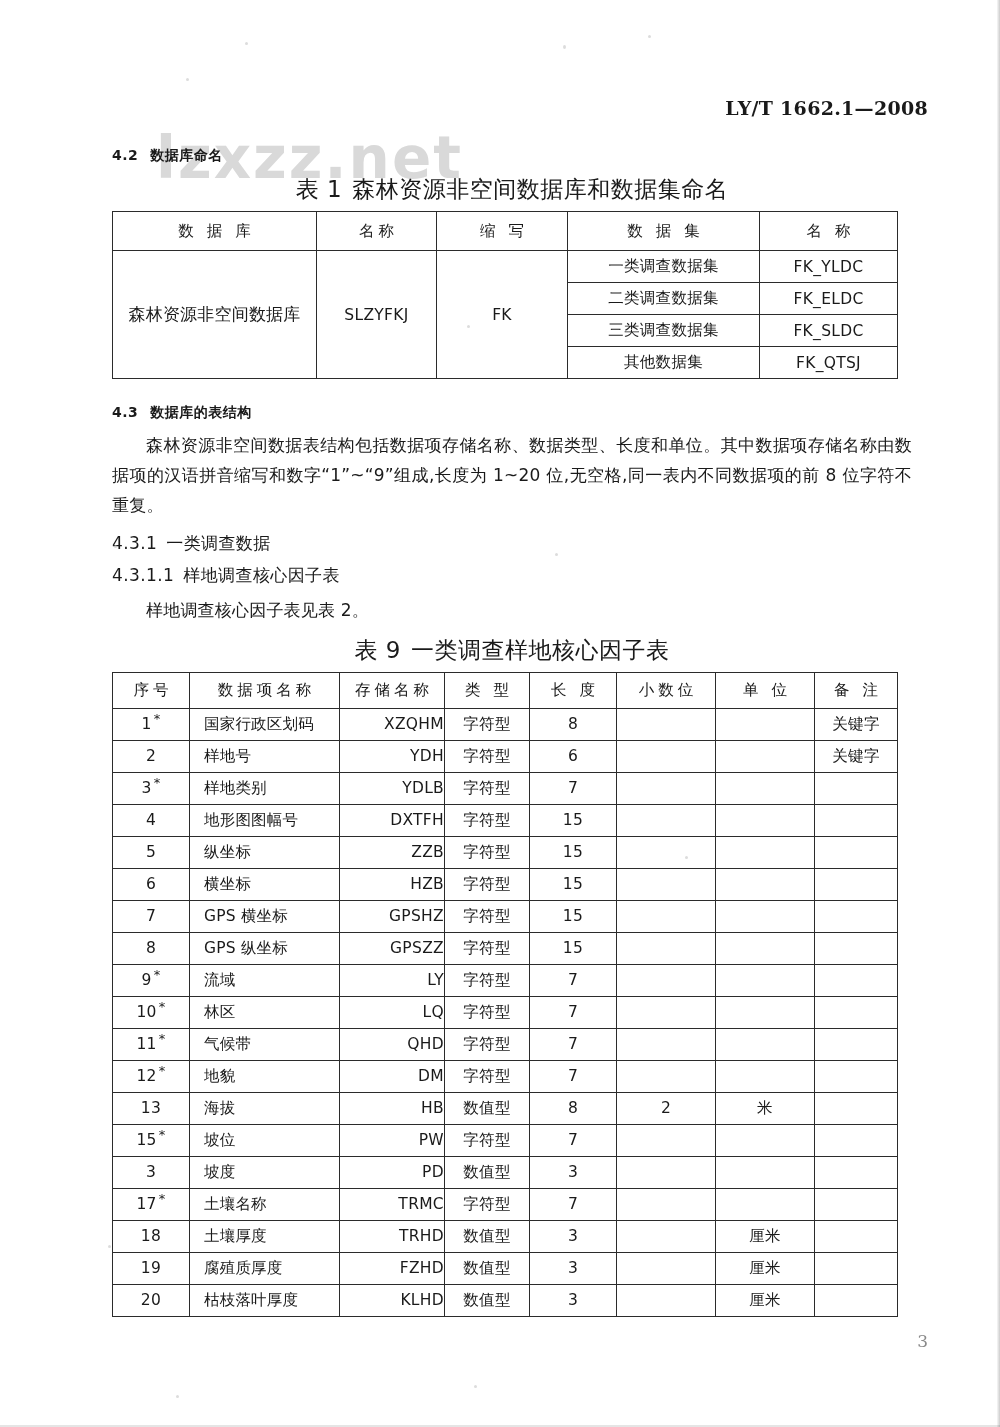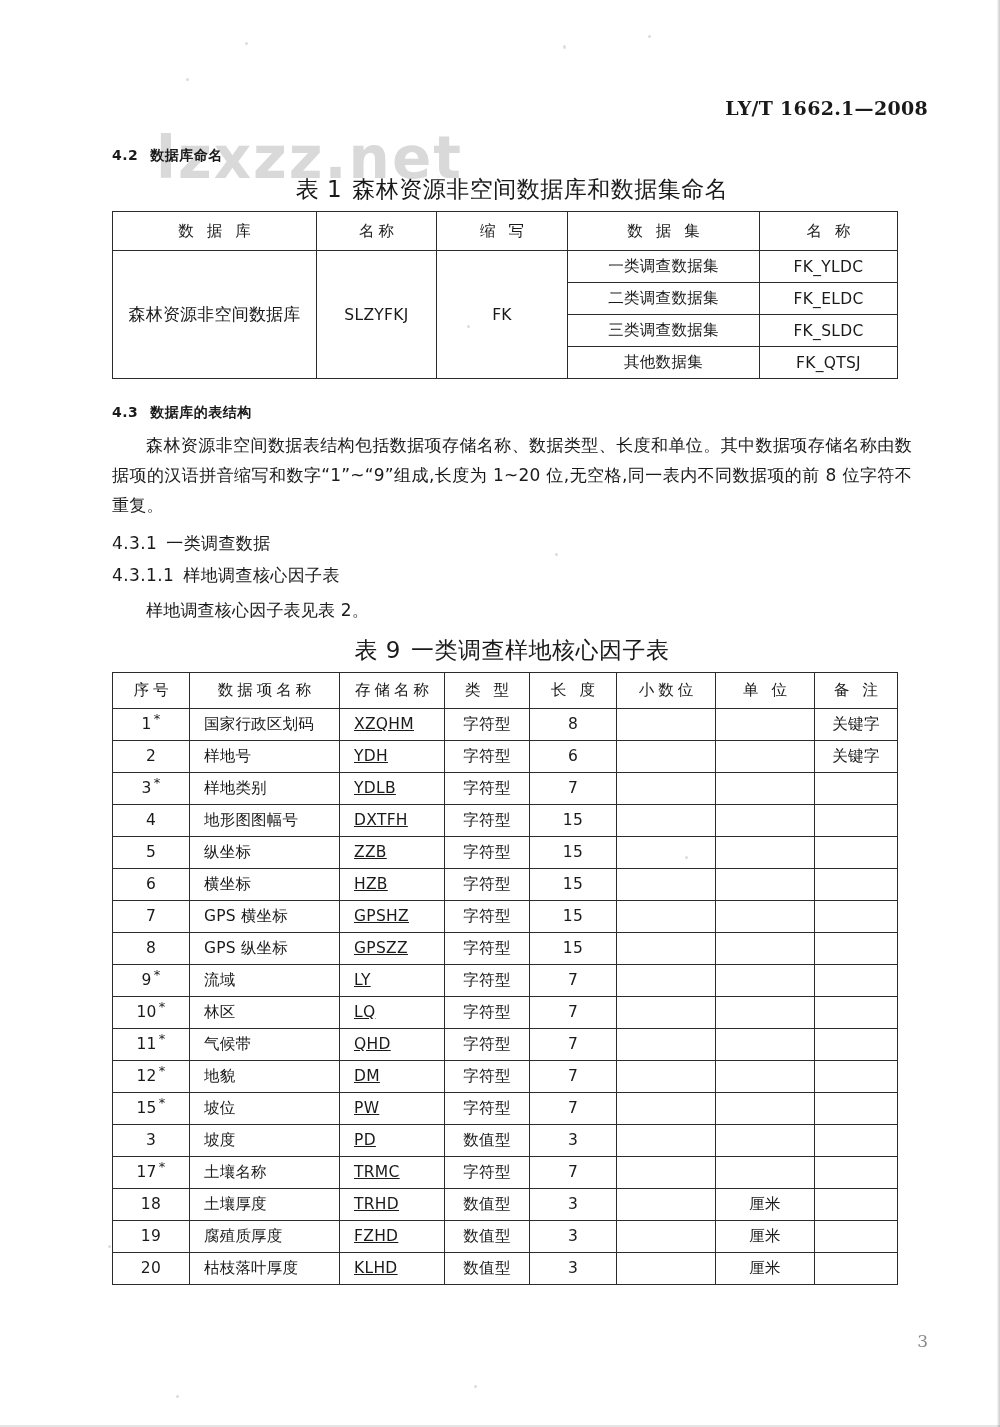--- a/index.html
+++ b/index.html
@@ -134,21 +134,21 @@
 
   
   #table1 { width: 785px; }
   #table1 thead td { height: 38px; }
   #table1 tbody td { height: 31px; }
   #table1 td.dbname { font-size: 17px; letter-spacing: .2px; }
 
   
   #table2 tbody td.c-seq   { text-align: center; }
   #table2 tbody td.c-name  { text-align: left; padding-left: 14px; letter-spacing: .2px; }
-  #table2 tbody td.c-store { text-align: left; padding-left: 14px; text-decoration: underline; }
+  #table2 tbody td.c-store { text-align: right; padding-left: 14px; }
   #table2 tbody td.c-type  { text-align: center; }
   #table2 tbody td.c-len   { text-align: center; }
   #table2 tbody td.c-dec   { text-align: center; }
   #table2 tbody td.c-unit  { text-align: center; }
   #table2 tbody td.c-note  { text-align: center; }
   sup.star { font-size: 13px; line-height: 0; vertical-align: super; margin-left: 2px; }
 
   .page-number {
     position: absolute;
     right: 72px;
@@ -373,20 +373,30 @@
             <td class="c-seq">12<sup class="star">*</sup></td>
             <td class="c-name">地貌</td>
             <td class="c-store">DM</td>
             <td class="c-type">字符型</td>
             <td class="c-len">7</td>
             <td class="c-dec"></td>
             <td class="c-unit"></td>
             <td class="c-note"></td>
           </tr>
           <tr>
+            <td class="c-seq">13</td>
+            <td class="c-name">海拔</td>
+            <td class="c-store">HB</td>
+            <td class="c-type">数值型</td>
+            <td class="c-len">8</td>
+            <td class="c-dec">2</td>
+            <td class="c-unit">米</td>
+            <td class="c-note"></td>
+          </tr>
+          <tr>
             <td class="c-seq">15<sup class="star">*</sup></td>
             <td class="c-name">坡位</td>
             <td class="c-store">PW</td>
             <td class="c-type">字符型</td>
             <td class="c-len">7</td>
             <td class="c-dec"></td>
             <td class="c-unit"></td>
             <td class="c-note"></td>
           </tr>
           <tr>

